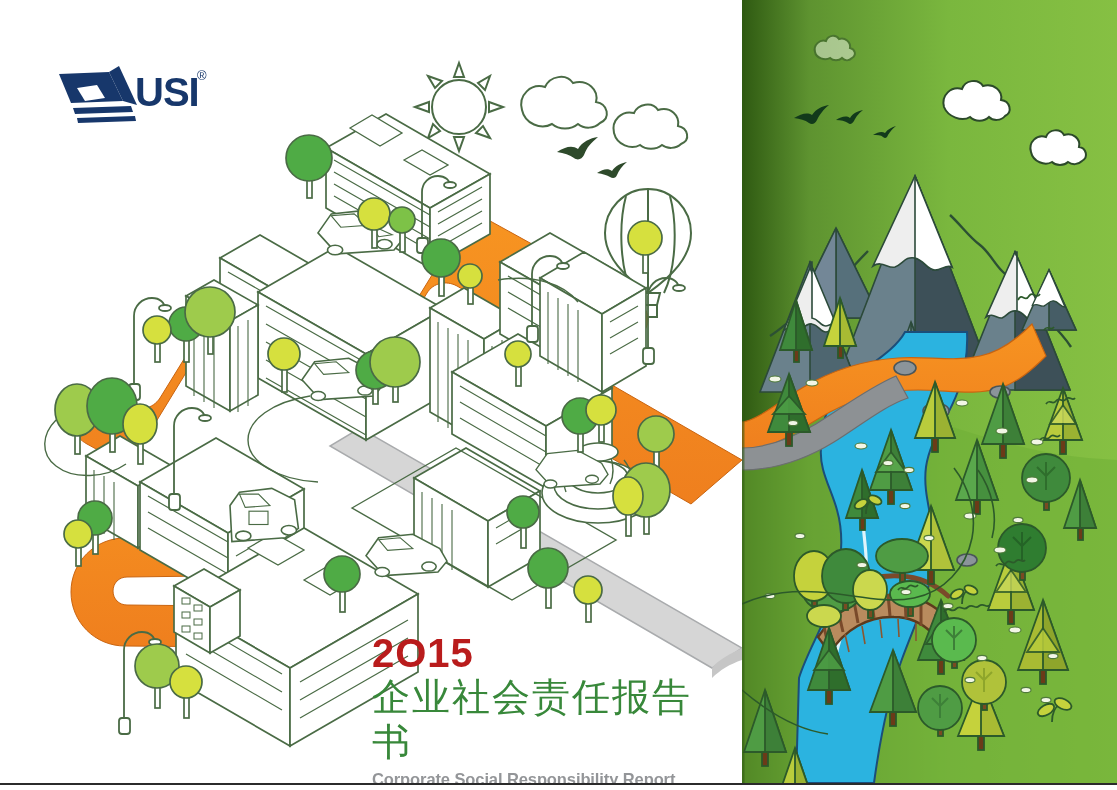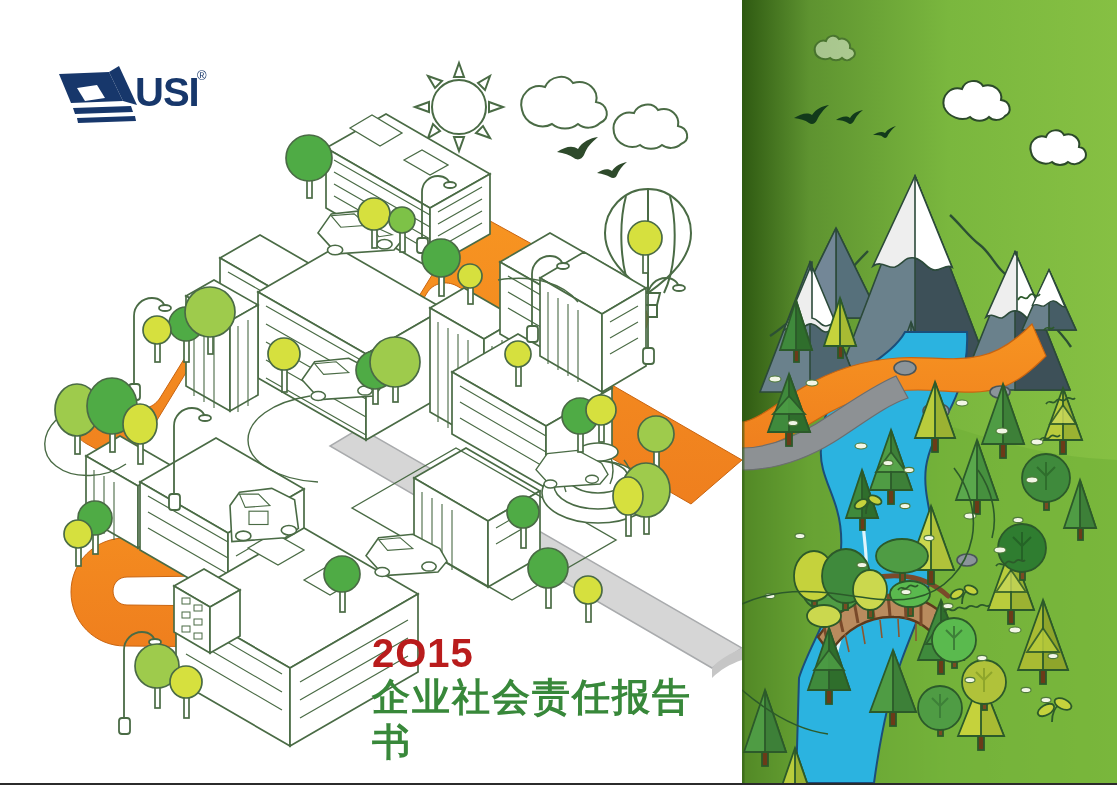--- a/index.html
+++ b/index.html
@@ -30,21 +30,21 @@
   }
   
   .title-block{
     position:absolute; left:372px; top:632px; width:340px;
   }
   .t-year{
     font-size:40px; font-weight:bold; letter-spacing:1px;
     color:#b91c1c; line-height:1.05;
   }
   .t-cn{
-    font-size:38px; font-weight:bold; letter-spacing:2px;
+    font-size:38px; font-weight:normal; letter-spacing:2px;
     color:#38883a; line-height:1.18; margin-top:1px;
     font-family:"DejaVu Sans","Liberation Sans",sans-serif;
   }
   .t-en{
     font-size:16.5px; font-weight:bold; letter-spacing:-0.1px;
     color:#939598; margin-top:5px;
   }
 </style>
 </head>
 <body>
@@ -800,16 +800,17 @@
       </g>
       <polygon points="20,30 40,27 48,40 28,43" fill="#ffffff"></polygon>
       <text x="78" y="48" font-family="'Liberation Sans',sans-serif" font-size="40" font-weight="bold" fill="#17376b" letter-spacing="-1">USI</text>
       <text x="140" y="22" font-family="'Liberation Sans',sans-serif" font-size="13" fill="#17376b">®</text>
     </svg>
   </div>
 
   <div class="title-block">
     <div class="t-year">2O15</div>
     <div class="t-cn">企业社会责任报告书</div>
+    <div class="t-en">Corporate Social Responsibility Report</div>
   </div>
 
   <div class="bottom-rule"></div>
 </div>
 
 </body></html>

